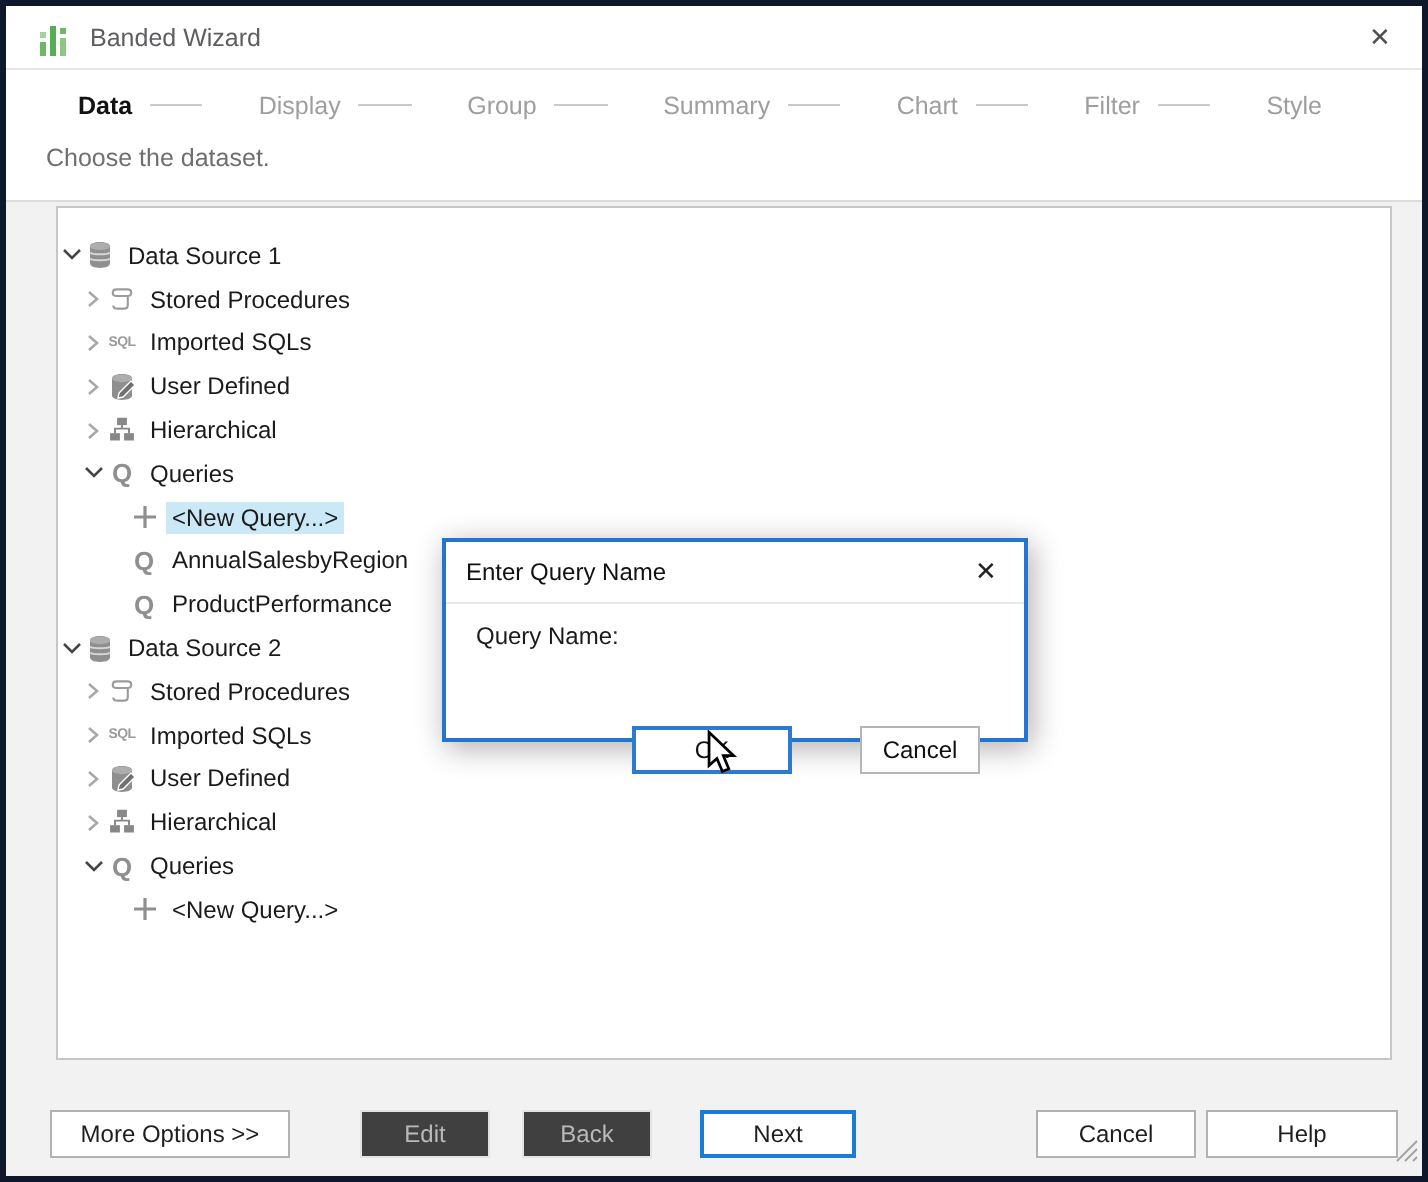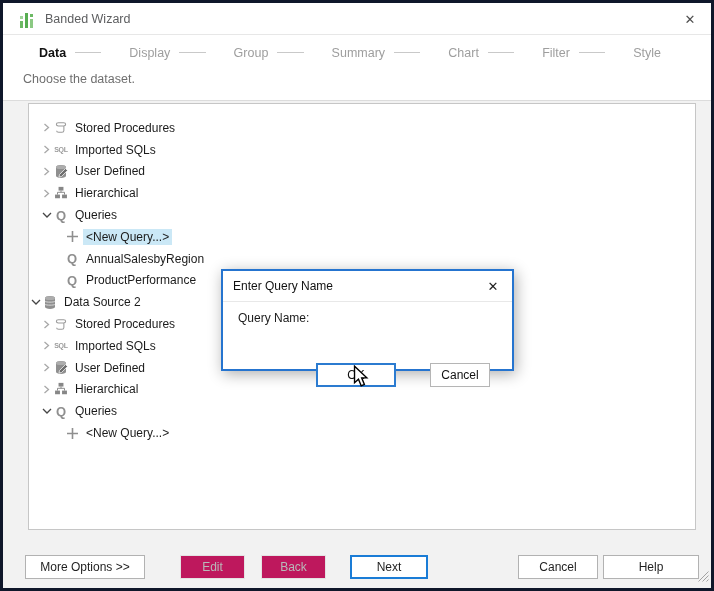--- a/index.html
+++ b/index.html
@@ -28,21 +28,21 @@
   #tree-panel { position:absolute; left:25px; top:2px; width:668px; height:427px; background:#fff; border:1px solid #c6c6c6; padding-top:13px; overflow:hidden; }
   .tree-row { height:21.8px; display:flex; align-items:center; }
   .chev { width:11px; display:inline-flex; align-items:center; justify-content:flex-start; flex:none; }
   .node-icon { width:16px; display:inline-flex; align-items:center; justify-content:center; flex:none; margin-right:3px; }
   .node-label { font-size:12px; color:#1b1b1b; padding:1px 3px; white-space:pre; }
   .node-label.selected { background:#cbe8f6; }
   .sql-glyph { font-size:7px; font-weight:bold; color:#9b9b9b; letter-spacing:-0.3px; }
   .q-glyph { font-size:13px; font-weight:600; color:#8f8f8f; line-height:1; }
   
   .btn { position:absolute; height:24px; background:#fff; border:1px solid #b2b2b2; font-size:12px; color:#1f1f1f; display:flex; align-items:center; justify-content:center; font-family:inherit; }
-  .btn.disabled { color:#b9b9b9; border-color:#e3e3e3; background:#be185d; }
+  .btn.disabled { color:#b9b9b9; border-color:#e3e3e3; background:#404040; }
   .btn.primary { border:2px solid #1a7cd6;text-align:right; }
   #btn-more   { left:22px;  top:454px; width:120px; }
   #btn-edit   { left:177px; top:454px; width:65px; }
   #btn-back   { left:258px; top:454px; width:65px; }
   #btn-next   { left:347px; top:454px; width:78px; }
   #btn-finish { left:432px; top:454px; width:78px; }
   #btn-cancel { left:515px; top:454px; width:80px; }
   #btn-help   { left:600px; top:454px; width:96px; }
   #resize-grip { position:absolute; right:2px; bottom:2px; }
   
@@ -92,20 +92,35 @@
       <div class="step-line"></div>
       <span class="step">Filter</span>
       <div class="step-line"></div>
       <span class="step">Style</span>
     </div>
   <div id="subtitle">Choose the dataset.</div>
   <div id="header-sep"></div>
 
   <div id="content">
     <div id="tree-panel">
+        <div class="tree-row" style="padding-left: 2px;">
+          <span class="chev">
+            <svg width="10" height="9" viewBox="0 0 10 9">
+              <path d="M1 2l4 4 4-4" fill="none" stroke="#454545" stroke-width="1.3"></path>
+            </svg>
+          </span>
+          <span class="node-icon">
+            <svg width="14" height="15" viewBox="0 0 14 15">
+              <path fill="#8f8f8f" d="M2 3.2C2 1.9 4.2 1 7 1s5 .9 5 2.2v8.6c0 1.3-2.2 2.2-5 2.2s-5-.9-5-2.2z"></path>
+              <ellipse cx="7" cy="3.2" rx="5" ry="1.9" fill="#adadad"></ellipse>
+              <path d="M2 6.4c1.2 1 8.8 1 10 0M2 9.4c1.2 1 8.8 1 10 0" stroke="#d8d8d8" stroke-width="1" fill="none"></path>
+            </svg>
+          </span>
+          <span class="node-label">Data Source 1</span>
+        </div>
         <div class="tree-row" style="padding-left: 13px;">
           <span class="chev">
             <svg width="9" height="9" viewBox="0 0 9 9">
               <path d="M2.5 1l4 3.5-4 3.5" fill="none" stroke="#a8a8a8" stroke-width="1.3"></path>
             </svg>
           </span>
           <span class="node-icon">
             <svg width="14" height="15" viewBox="0 0 16 16">
               <path d="M11 2.5H5C3.6 2.5 2.7 3.3 2.7 4.4S3.6 6.3 5 6.3h6.3v5.2c0 1.3-.9 2-2.2 2H5.3c-1.4 0-2.3-.7-2.3-1.8M11 2.5c1.4 0 2.3.8 2.3 1.9S12.4 6.3 11 6.3" fill="none" stroke="#9b9b9b" stroke-width="1.2"></path>
             </svg>

